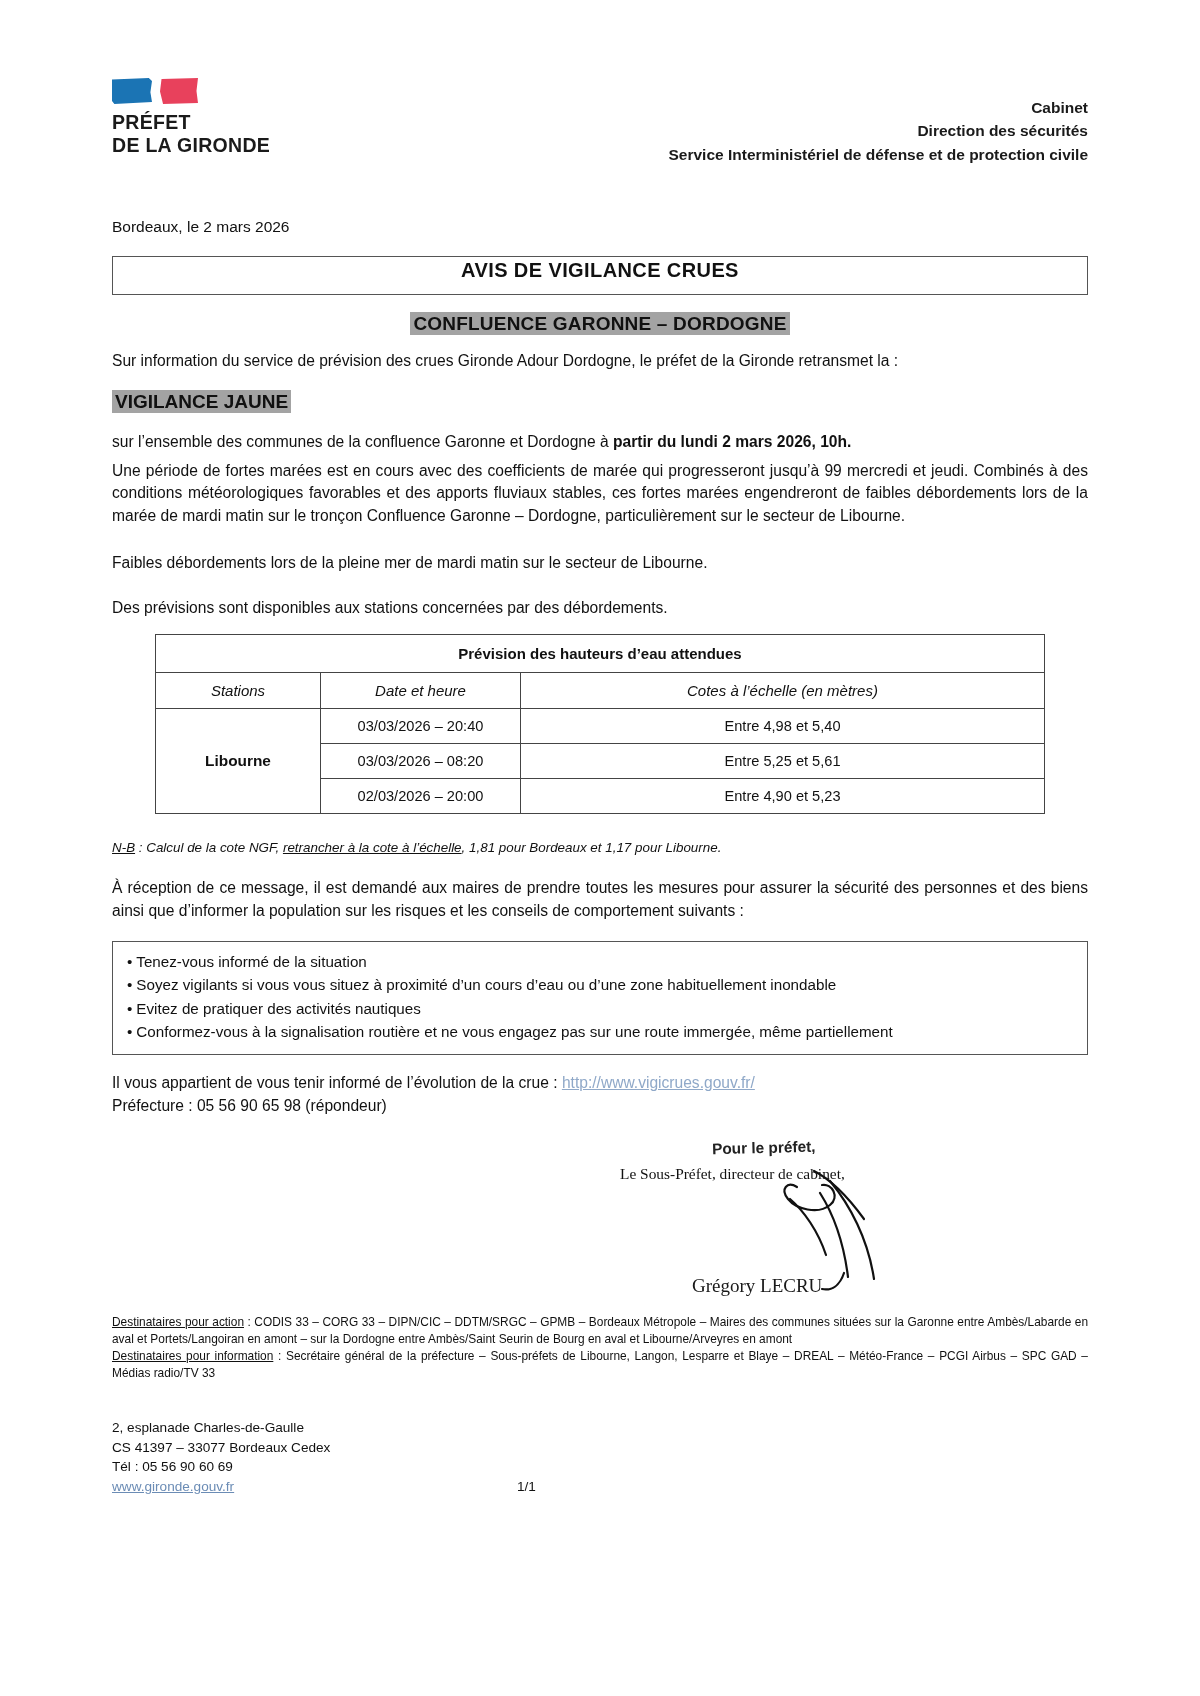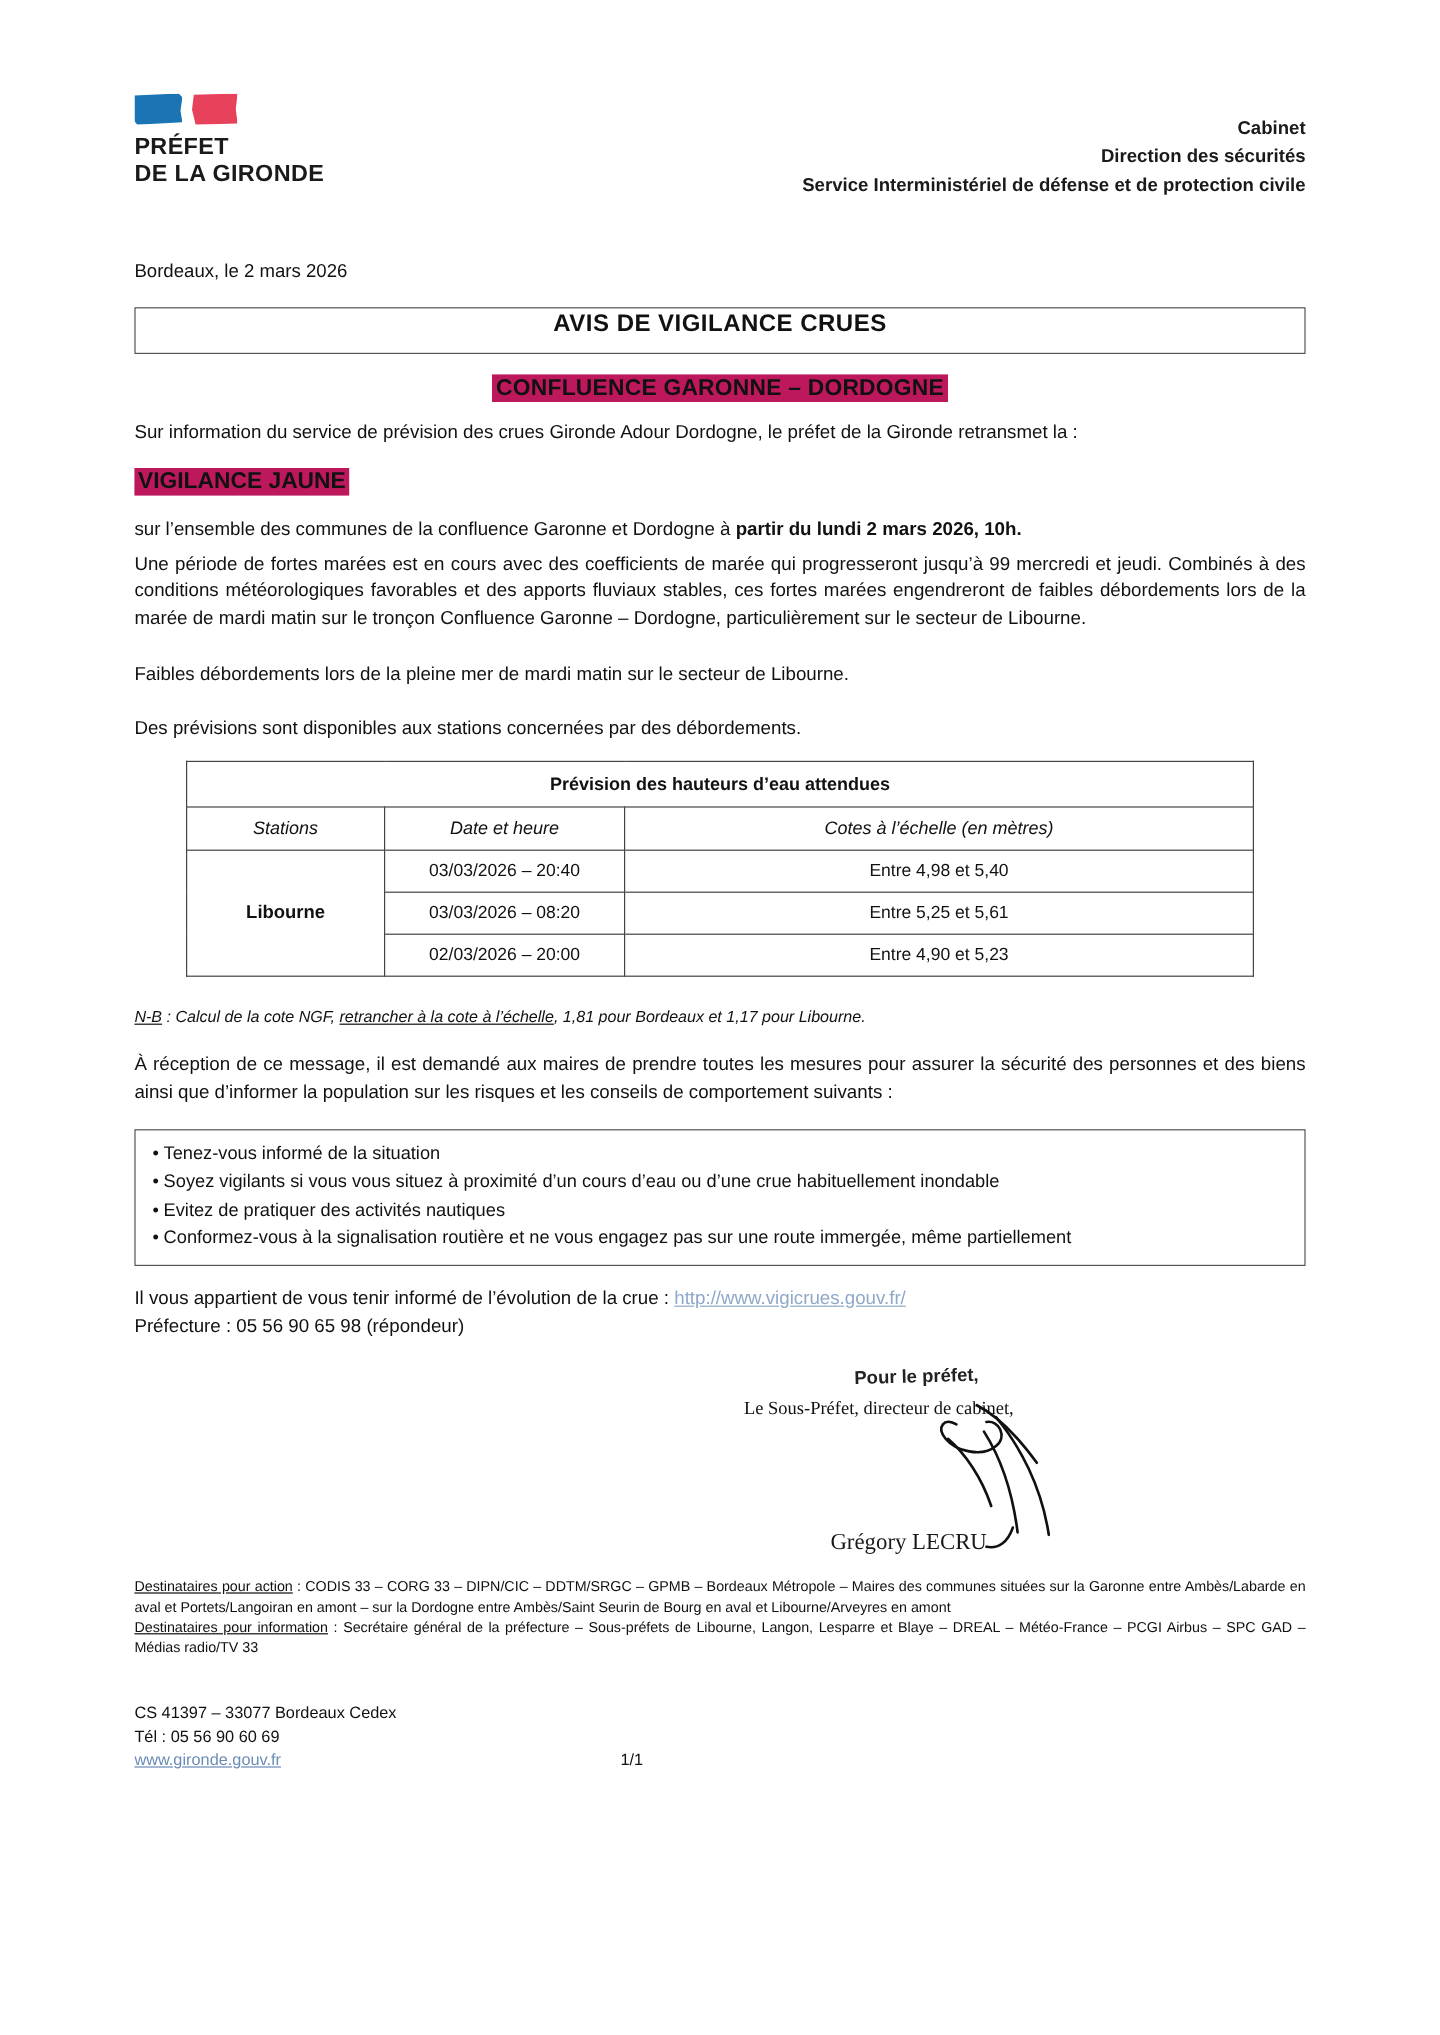--- a/index.html
+++ b/index.html
@@ -84,21 +84,21 @@
     text-align: center;
   }
   .title-box .t {
     font-weight: bold;
     font-size: 20px;
     letter-spacing: 0.4px;
   }
 
   .subtitle-wrap { text-align: center; margin-top: 18px; }
   .hl {
-    background: #be185d;
+    background: #a3a3a3;
     font-weight: bold;
     padding: 1px 3px;
   }
   .subtitle { font-size: 19px; letter-spacing: 0.2px; }
 
   
   p.body {
     font-size: 15.6px;
     line-height: 1.47;
     text-align: justify;
@@ -288,21 +288,21 @@
     </tbody>
       </table>
   </div>
 
   <div class="nb"><span class="u">N-B</span><span> : Calcul de la cote NGF, </span><span class="u">retrancher à la cote à l’échelle</span><span>, 1,81 pour Bordeaux et 1,17 pour Libourne.</span></div>
 
   <p class="body" style="margin-top:22px">À réception de ce message, il est demandé aux maires de prendre toutes les mesures pour assurer la sécurité des personnes et des biens ainsi que d’informer la population sur les risques et les conseils de comportement suivants :</p>
 
   <div class="consignes">
     <div><span class="bul">•</span><span>Tenez-vous informé de la situation</span></div>
-    <div><span class="bul">•</span><span>Soyez vigilants si vous vous situez à proximité d’un cours d’eau ou d’une crue habituellement inondable</span></div>
+    <div><span class="bul">•</span><span>Soyez vigilants si vous vous situez à proximité d’un cours d’eau ou d’une zone habituellement inondable</span></div>
     <div><span class="bul">•</span><span>Evitez de pratiquer des activités nautiques</span></div>
     <div><span class="bul">•</span><span>Conformez-vous à la signalisation routière et ne vous engagez pas sur une route immergée, même partiellement</span></div>
   </div>
 
   <div class="link-block">
     <div><span>Il vous appartient de vous tenir informé de l’évolution de la crue : </span><a class="link" href="#">http://www.vigicrues.gouv.fr/</a></div>
     <div>Préfecture : 05 56 90 65 98 (répondeur)</div>
   </div>
 
   <div class="sig-area">
@@ -321,19 +321,20 @@
     <div class="sig-name">Grégory LECRU</div>
   </div>
 
   <div class="dest">
     <span class="lbl">Destinataires pour action</span><span> : CODIS 33 – CORG 33 – DIPN/CIC – DDTM/SRGC – GPMB – Bordeaux Métropole – Maires des communes situées sur la Garonne entre Ambès/Labarde en aval et Portets/Langoiran en amont – sur la Dordogne entre Ambès/Saint Seurin de Bourg en aval et Libourne/Arveyres en amont</span>
     <br>
     <span class="lbl">Destinataires pour information</span><span> : Secrétaire général de la préfecture – Sous-préfets de Libourne, Langon, Lesparre et Blaye – DREAL – Météo-France – PCGI Airbus – SPC GAD – Médias radio/TV 33</span>
   </div>
 
   <div class="footer">
+    <div>2, esplanade Charles-de-Gaulle</div>
     <div>CS 41397 – 33077 Bordeaux Cedex</div>
     <div>Tél : 05 56 90 60 69</div>
     <a class="flink" href="#">www.gironde.gouv.fr</a>
     <span class="pagenum">1/1</span>
   </div>
 
 </div>
 
 </body></html>

